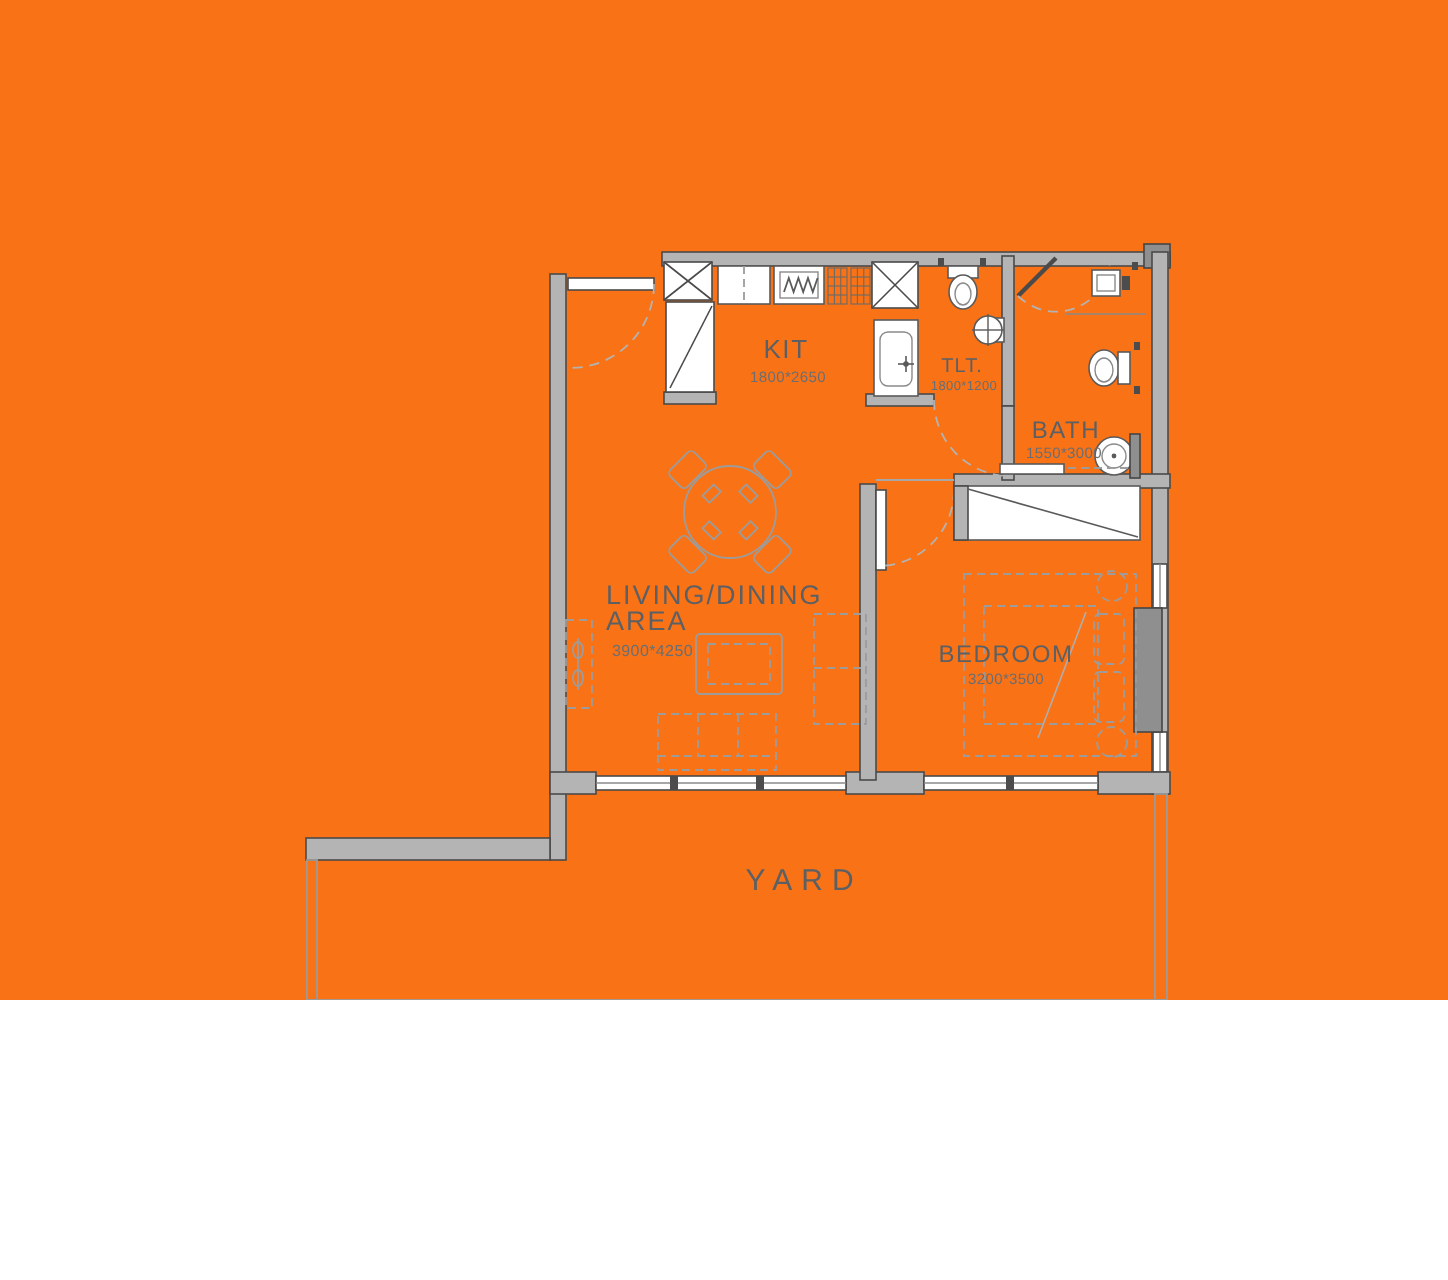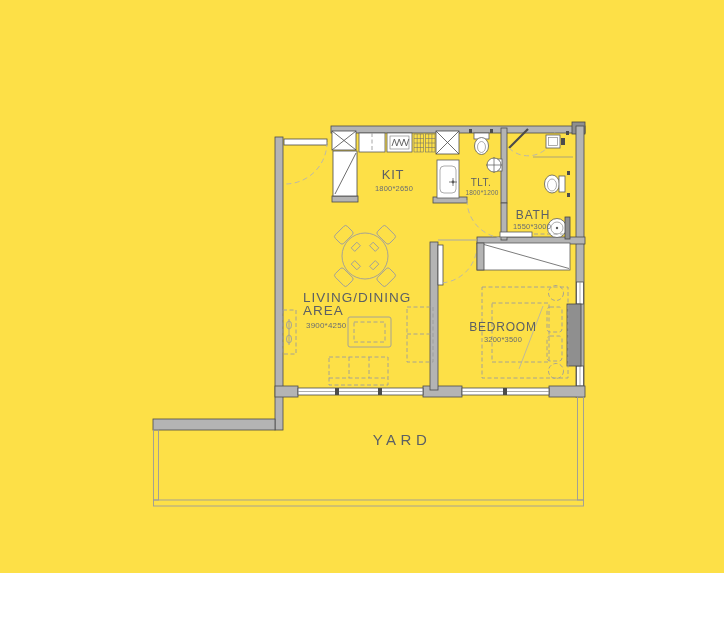--- a/index.html
+++ b/index.html
@@ -1,16 +1,16 @@
 <!DOCTYPE html>
 <html><head>
 <meta charset="utf-8">
 <style>
   html,body{margin:0;padding:0;background:#ffffff;}
-  .stage{position:relative;width:724px;height:573px;background:#fde047;overflow:hidden;text-decoration:underline;}
+  .stage{position:relative;width:724px;height:500px;background:#f97316;overflow:hidden;text-decoration:underline;}
   svg{position:absolute;left:0;top:0;}
   .wall{fill:#b4b4b4;stroke:#4a4a4a;stroke-width:.8;}
   .wallD{fill:#8f8f8f;stroke:#454545;stroke-width:.8;}
   .wht{fill:#ffffff;stroke:#4a4a4a;stroke-width:.8;}
   .fix{fill:#ffffff;stroke:#5a5a5a;stroke-width:.8;}
   .fixl{fill:none;stroke:#8a8a8a;stroke-width:.7;}
   .fur{fill:none;stroke:#9c9c9c;stroke-width:.9;}
   .furd{fill:none;stroke:#9c9c9c;stroke-width:.9;stroke-dasharray:4 2.5;}
   .arc{fill:none;stroke:#b3b3b3;stroke-width:.9;stroke-dasharray:5 3.5;}
   .bnd{fill:none;stroke:#9b9b9b;stroke-width:.9;}

